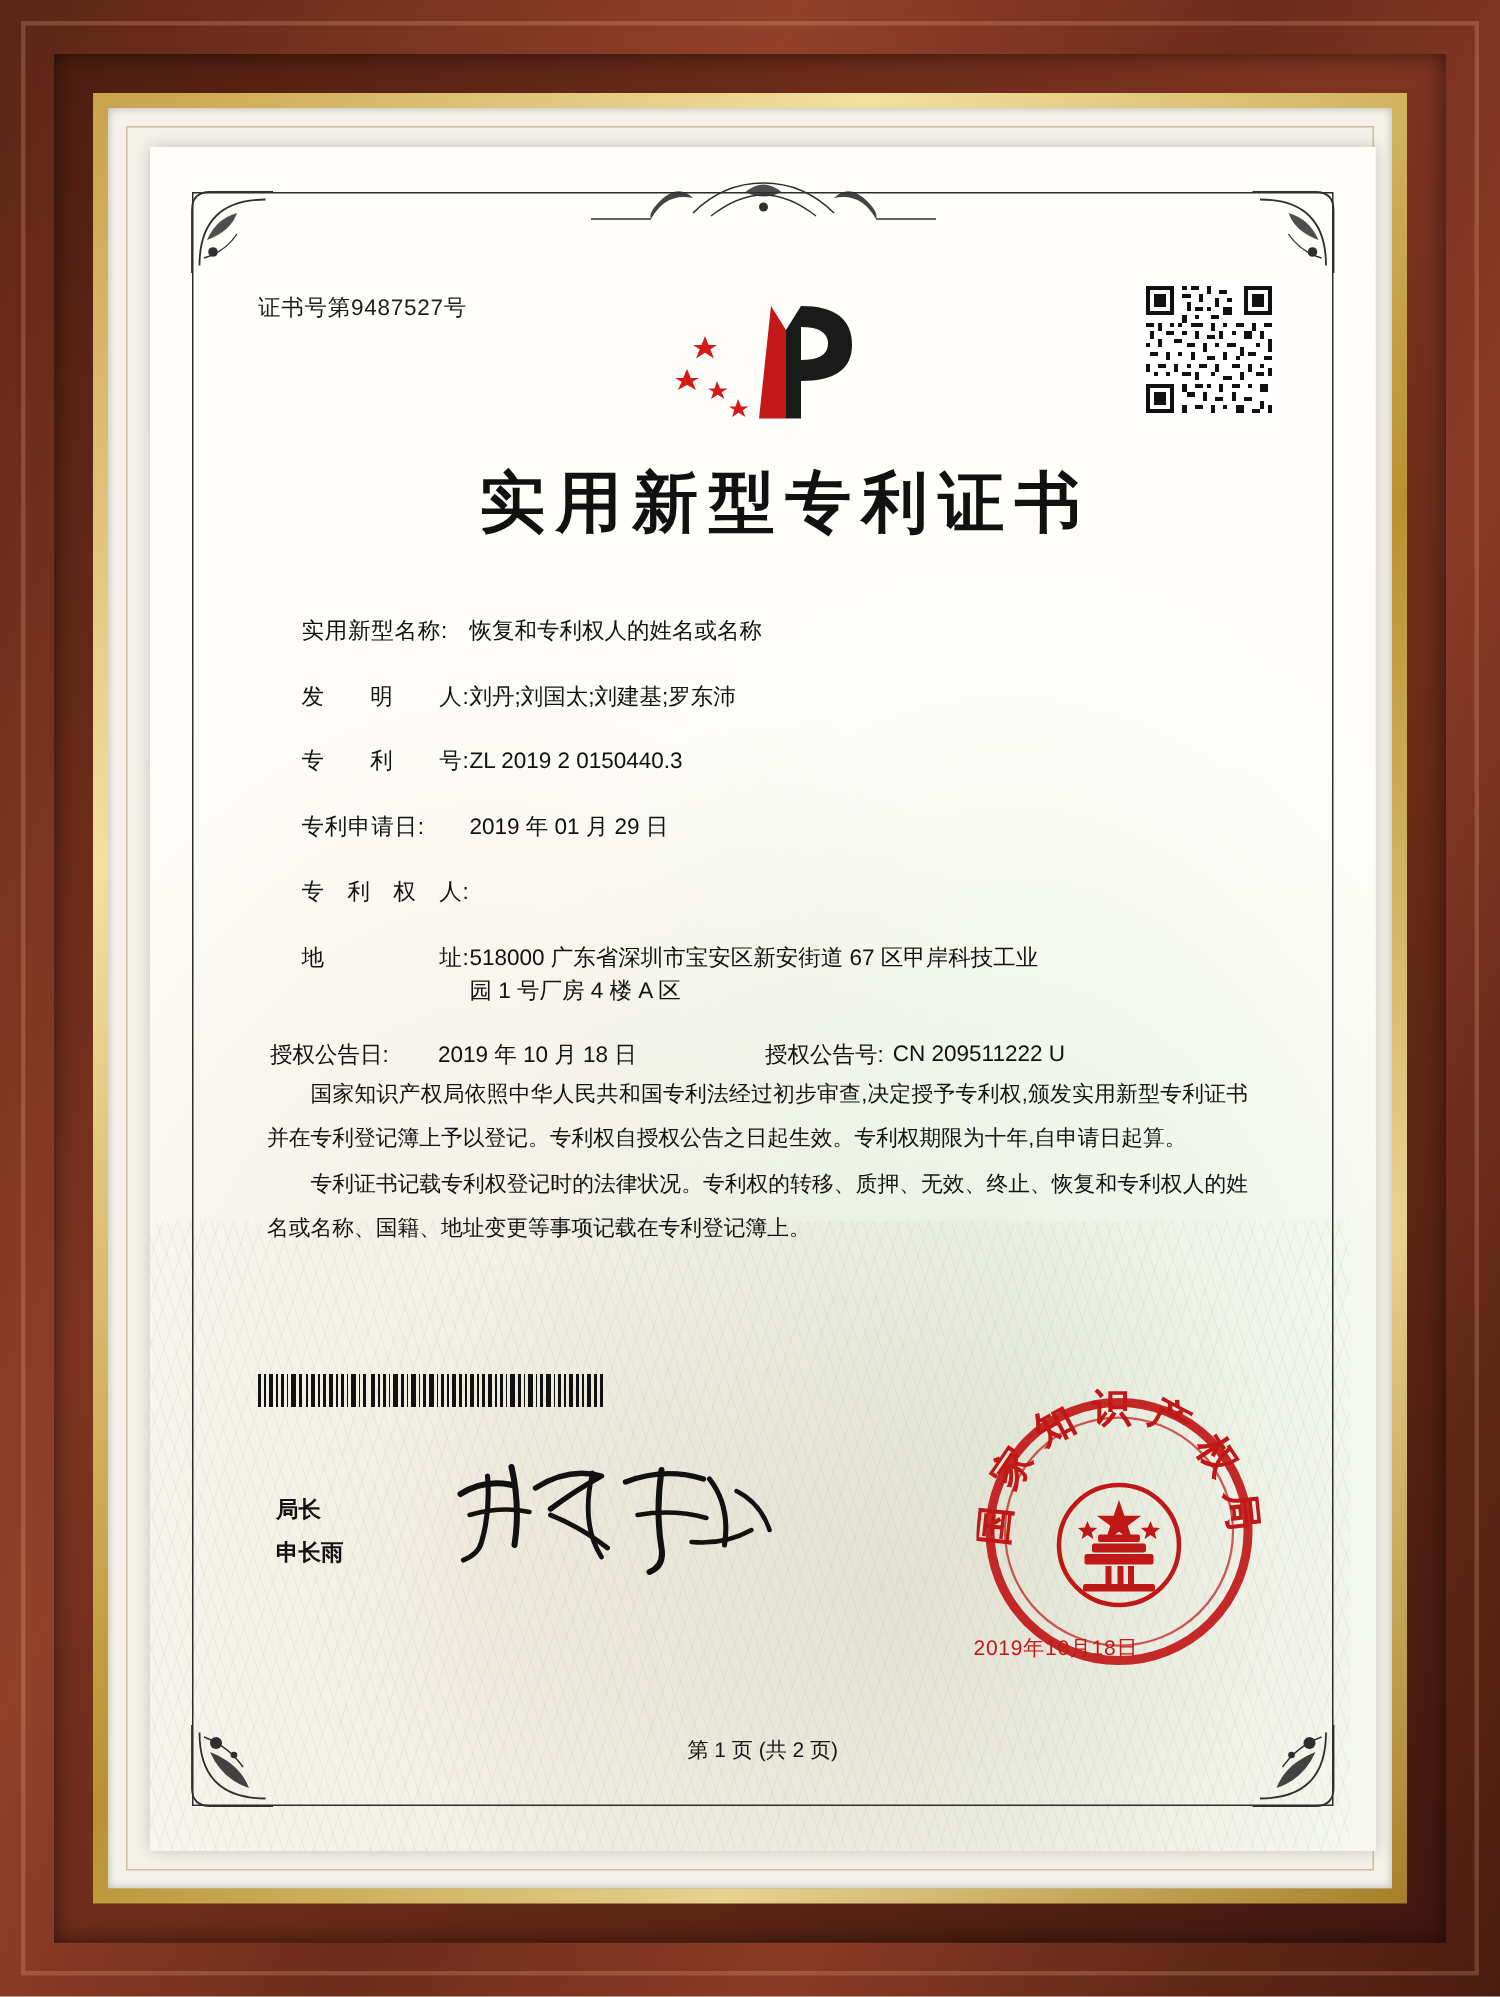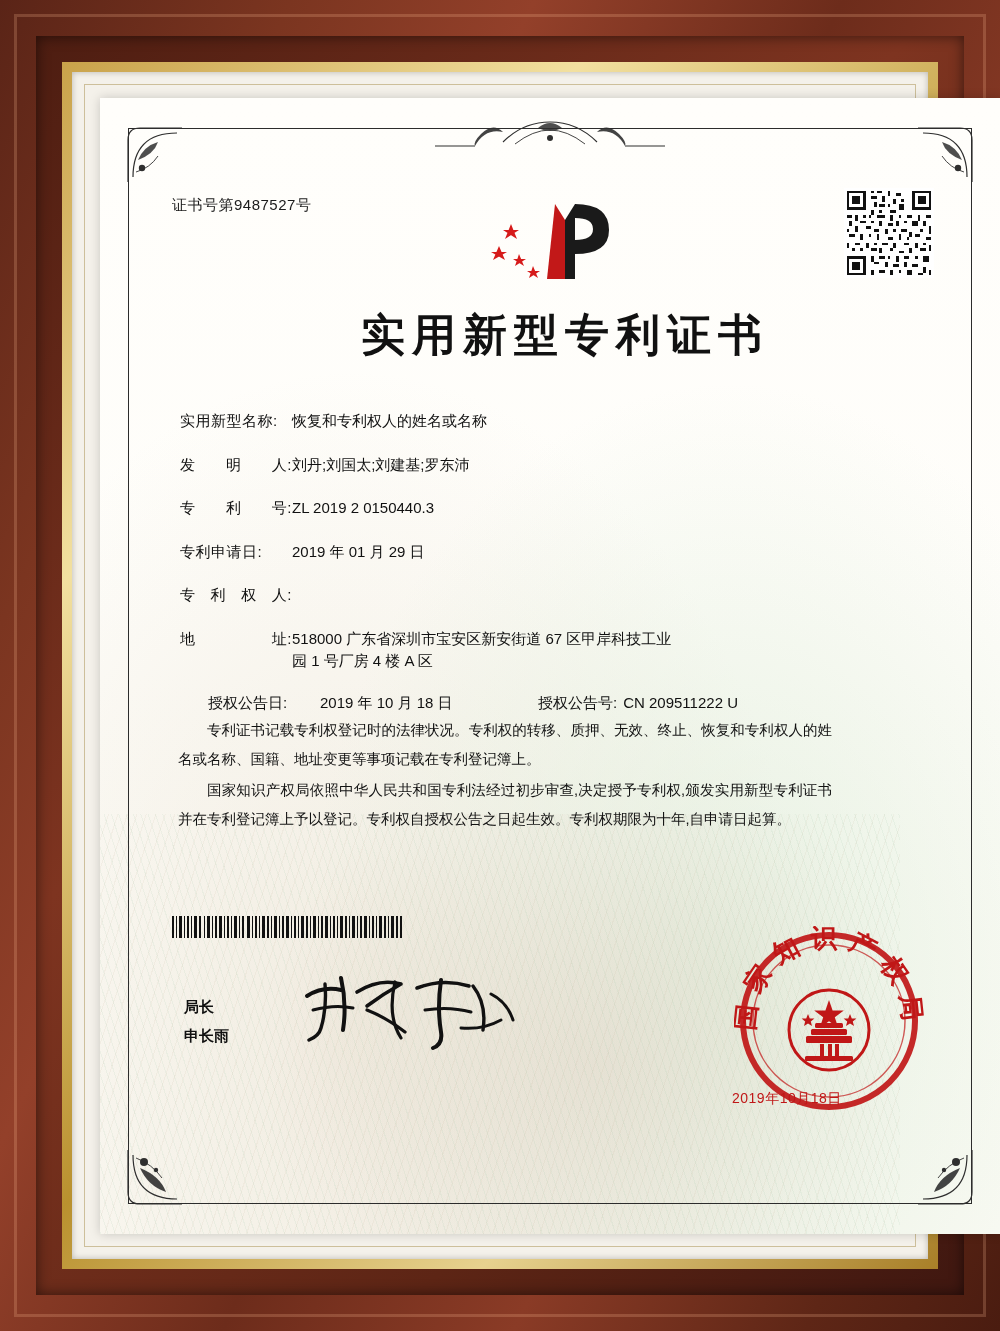--- a/index.html
+++ b/index.html
@@ -53,21 +53,21 @@
     position: absolute;
     left: 84px; top: 84px; right: 84px; bottom: 84px;
     border: 1px solid #cdbf9a;
     box-sizing: border-box;
   }
 
   
   .paper {
     position: absolute;
     left: 100px; top: 98px;
-    width: 900px; height: 1136px;
+    width: 817px; height: 1136px;
     background:
       radial-gradient(ellipse at 70% 78%, rgba(210,230,205,0.55) 0%, rgba(255,255,255,0) 48%),
       radial-gradient(ellipse at 28% 82%, rgba(225,215,195,0.45) 0%, rgba(255,255,255,0) 50%),
       linear-gradient(#fffefb, #fdfcf7);
     box-shadow: 0 0 10px rgba(0,0,0,0.18);
     overflow: hidden;
   }
   .guilloche {
     position: absolute;
     left: 0; bottom: 0; width: 800px; height: 420px;
@@ -146,41 +146,41 @@
     left: 80px; top: 312px;
     width: 650px;
     font-size: 15px;
     color: #111;
   }
   .row {
     display: flex;
     align-items: flex-start;
     margin-bottom: 21px;
     line-height: 1.5;
+    margin-left: 21px;
   }
   .row .label {
     width: 112px;
     flex: 0 0 112px;
     white-space: nowrap;
     letter-spacing: 0.5px;
   }
   .row .label.spread {
     display: flex;
     justify-content: space-between;
   }
   .row .value {
     flex: 1 1 auto;
   }
   .row .value .line2 { display: block; }
 
   .row-split {
     display: flex;
     align-items: center;
     margin-bottom: 6px;
-    margin-left: 28px;
   }
   .row-split .half {
     display: flex;
   }
   .row-split .half.first { width: 330px; }
   .row-split .half .label {
     width: 112px; flex: 0 0 112px;
     white-space: nowrap;
   }
   .row-split .half.second .label {
@@ -501,22 +501,22 @@
         </div>
         <div class="half second">
           <div class="label">授权公告号:</div>
           <div class="value">CN 209511222 U</div>
         </div>
       </div>
 
     </div>
 
     <div class="body-text">
+      <p class="indent">国家知识产权局依照中华人民共和国专利法经过初步审查,决定授予专利权,颁发实用新型专利证书并在专利登记簿上予以登记。专利权自授权公告之日起生效。专利权期限为十年,自申请日起算。</p>
       <p class="indent">专利证书记载专利权登记时的法律状况。专利权的转移、质押、无效、终止、恢复和专利权人的姓名或名称、国籍、地址变更等事项记载在专利登记簿上。</p>
-      <p class="indent">国家知识产权局依照中华人民共和国专利法经过初步审查,决定授予专利权,颁发实用新型专利证书并在专利登记簿上予以登记。专利权自授权公告之日起生效。专利权期限为十年,自申请日起算。</p>
     </div>
 
     <div class="barcode">
       <svg viewBox="0 0 230 22" shape-rendering="crispEdges">
         <g fill="#111">
           <rect x="0" y="0" width="2" height="22"></rect>
             <rect x="4" y="0" width="1" height="22"></rect>
           <rect x="7" y="0" width="3" height="22"></rect>
             <rect x="12" y="0" width="1" height="22"></rect>
           <rect x="15" y="0" width="2" height="22"></rect>
@@ -624,14 +624,15 @@
             <rect x="-9" y="14" width="4" height="12"></rect>
             <rect x="-1" y="14" width="4" height="12"></rect>
             <rect x="6" y="14" width="4" height="12"></rect>
             <rect x="-24" y="26" width="48" height="5" rx="1.5"></rect>
           </g>
         </g>
       </svg>
     </div>
     <div class="seal-date">2019年10月18日</div>
 
+    <div class="page-no">第 1 页 (共 2 页)</div>
   </div>
 </div>
 
 </body></html>

